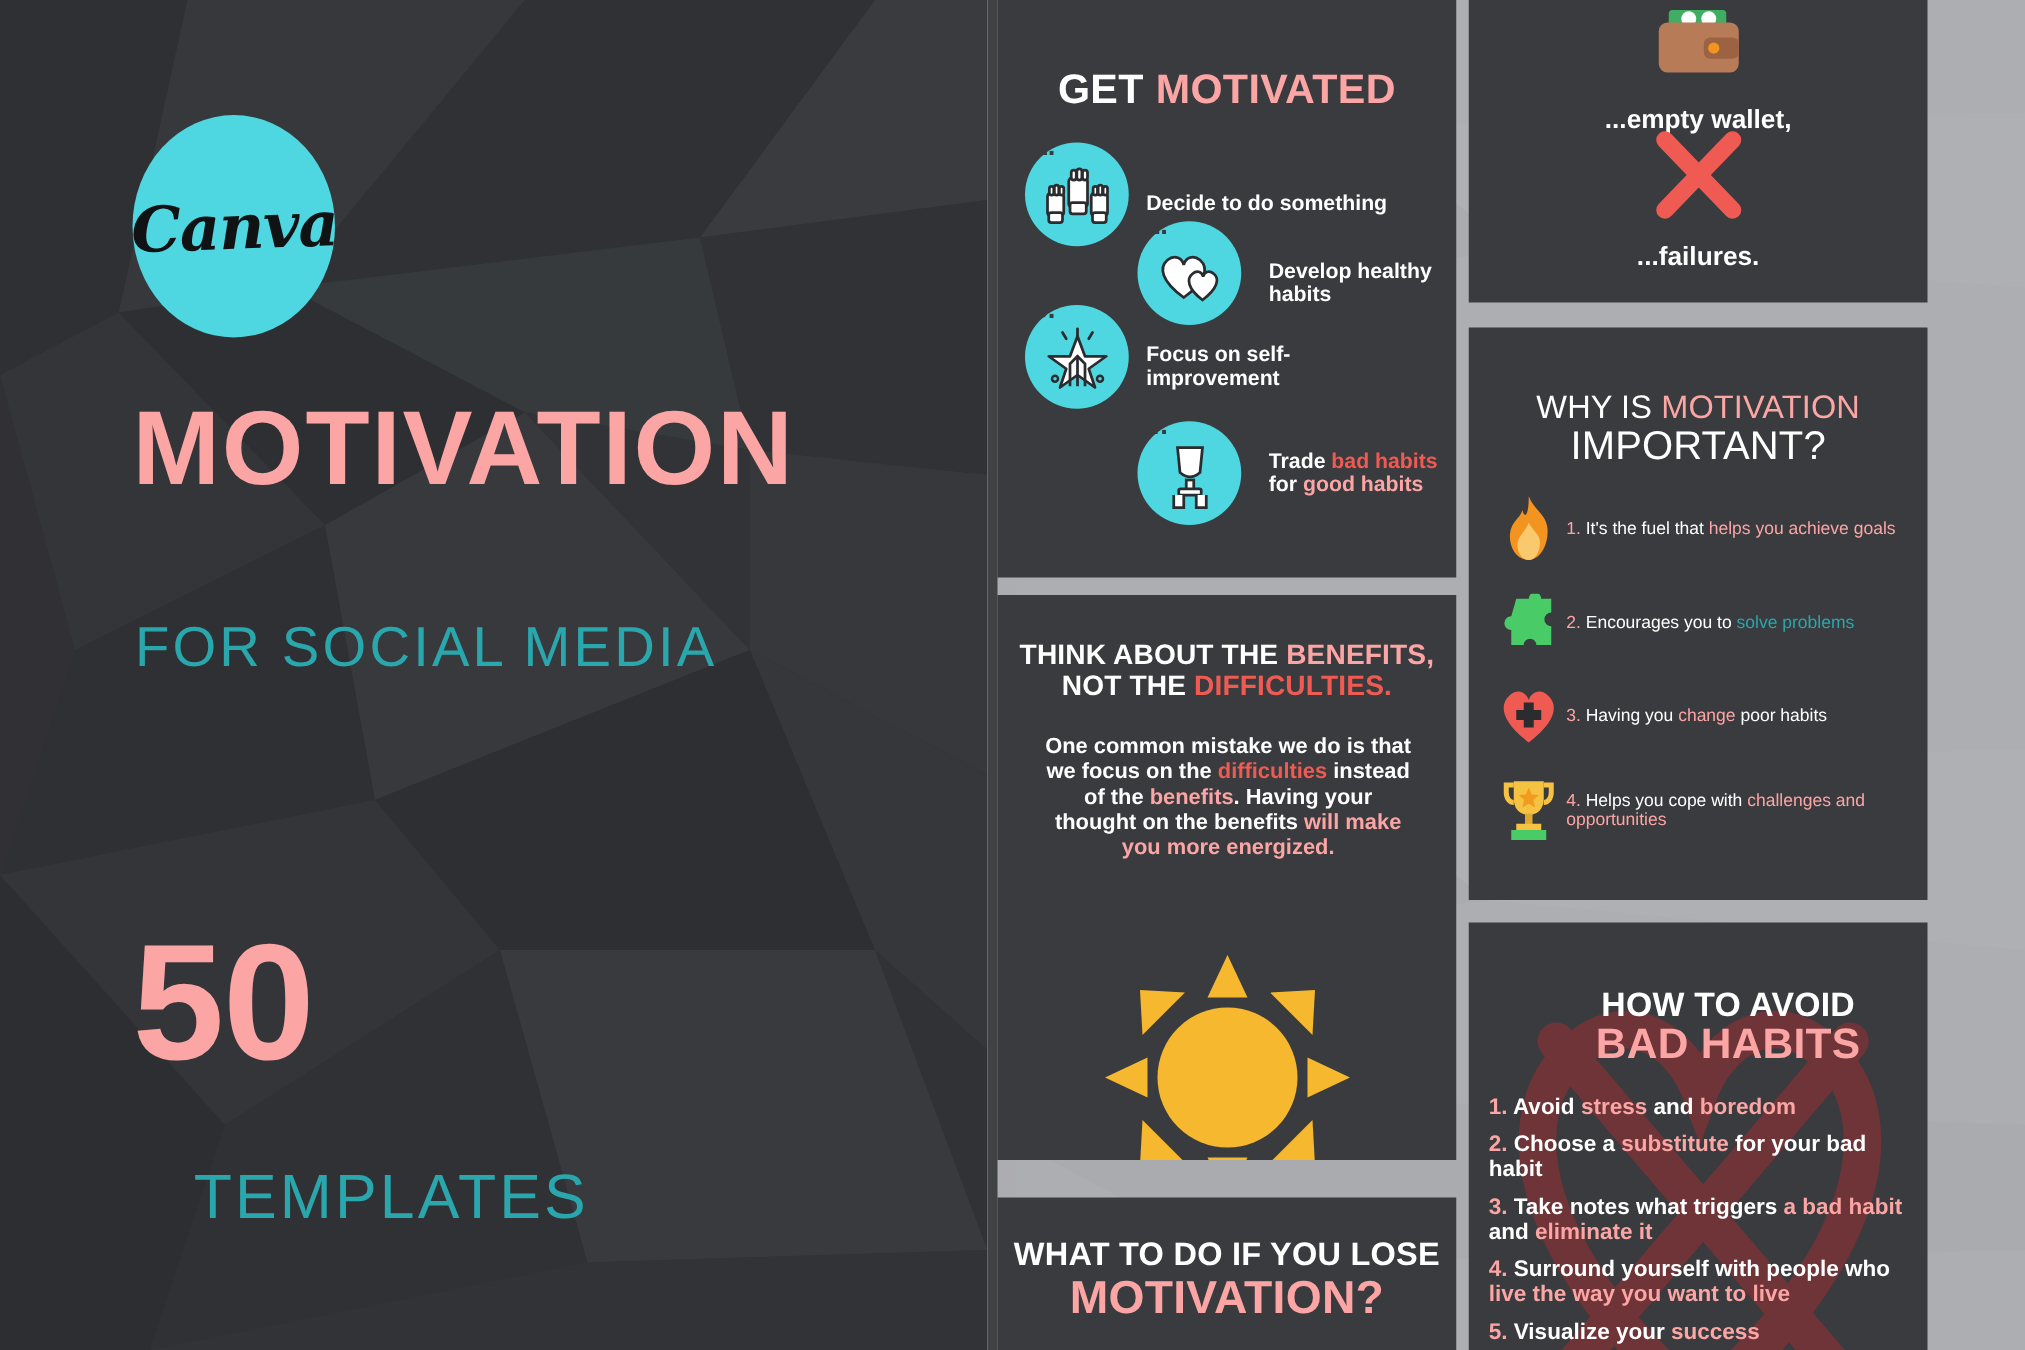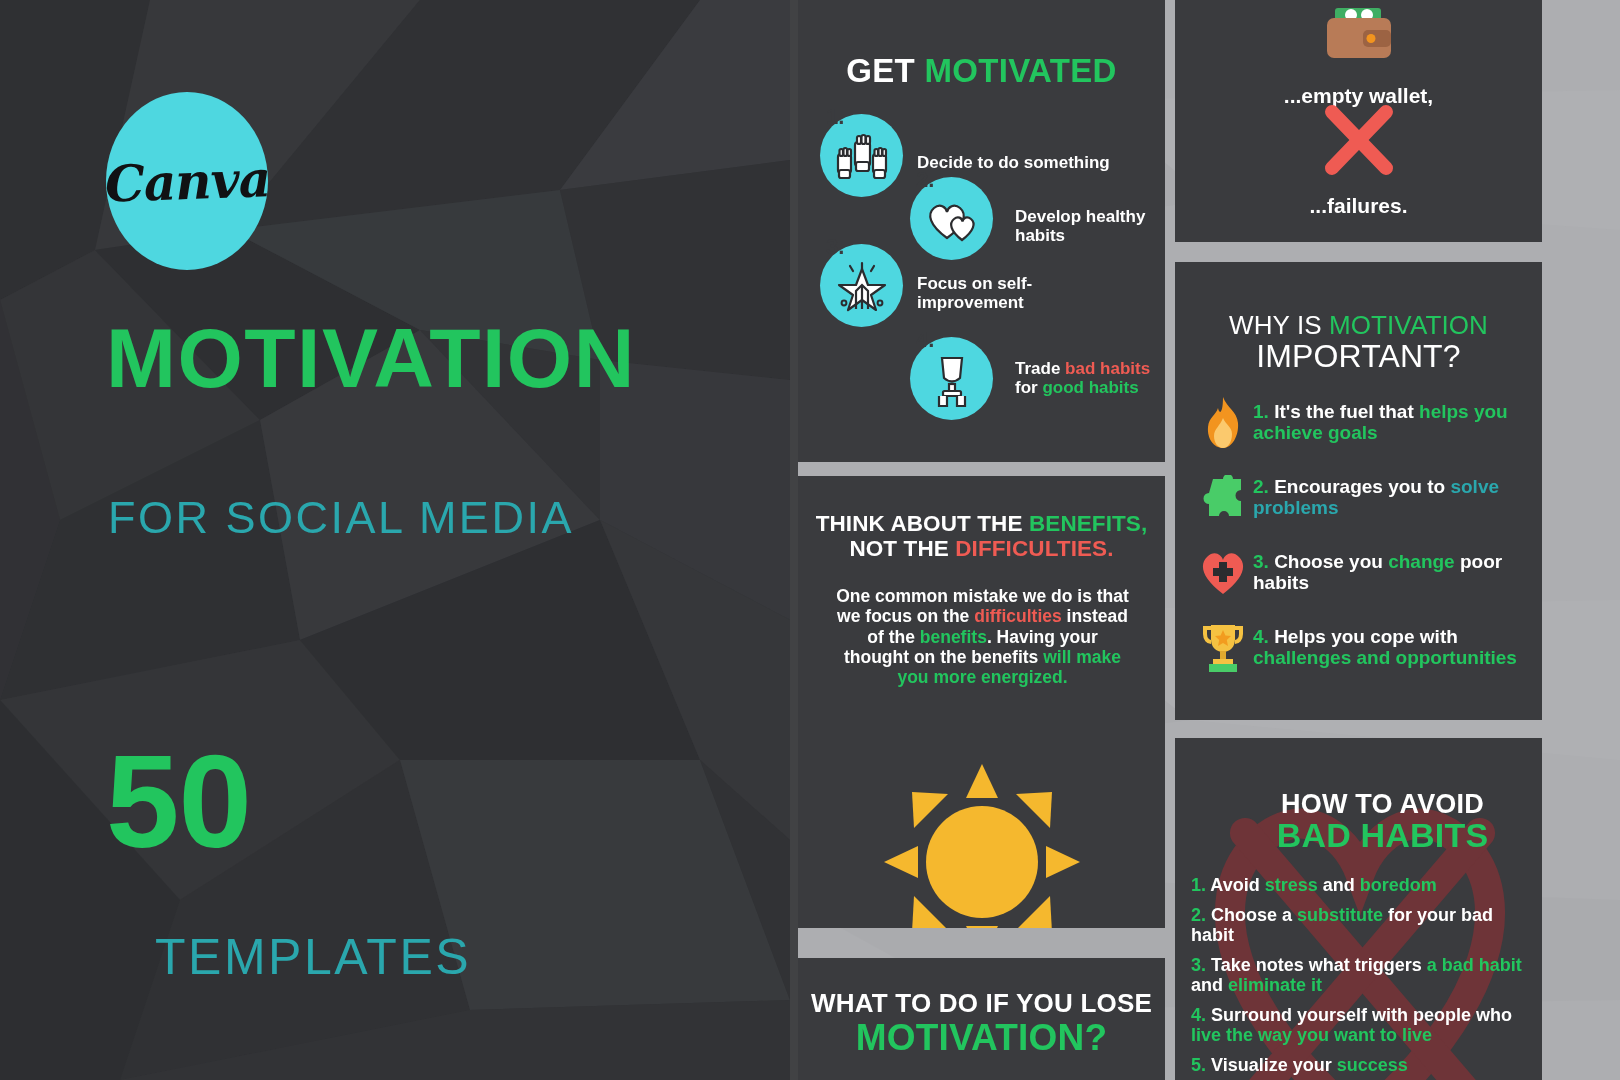--- a/index.html
+++ b/index.html
@@ -91,33 +91,33 @@
   .wl-cap{position:absolute;width:100%;text-align:center;font-size:21px;font-weight:700;}
 
   
   #card-why{left:385px;top:262px;width:367px;height:458px;}
   .why-title{position:absolute;top:50px;left:0;width:100%;text-align:center;
     font-size:26px;font-weight:400;line-height:1.06;letter-spacing:.1px;}
   .why-title .l2{font-size:32px;}
   .why-list{position:absolute;top:134px;left:18px;width:334px;}
   .why-item{display:flex;align-items:center;margin-bottom:21px;min-height:54px;}
   .why-ico{width:60px;flex:0 0 60px;display:flex;align-items:center;justify-content:center;}
-  .why-txt{font-size:19px;font-weight:700;line-height:1.1;}
+  .why-txt{font-size:14px;font-weight:400;line-height:1.1;}
 
   
   #card-avoid{left:385px;top:738px;width:367px;height:400px;}
   .ah-bg{position:absolute;left:20px;top:40px;width:330px;height:360px;opacity:1;}
   .ah-title{position:absolute;top:52px;left:0;width:100%;text-align:center;
     font-size:27px;font-weight:700;line-height:1.04;letter-spacing:.2px;padding-left:24px;}
   .ah-title .l2{font-size:34px;}
   .ah-list{position:absolute;top:138px;left:16px;width:340px;}
   .ah-item{font-size:18px;font-weight:700;line-height:1.08;margin-bottom:11px;}
 
   .w{color:#ffffff;margin-top:16px;}
-  .c{color:#22c55e;}
+  .c{color:#fca5a5;}
   .r{color:#ef5b53;}
   .t{color:#2aa7ad;}
 </style>
 </head>
 <body>
 
 <div class="stage">
 
   <div class="hero">
     <svg class="poly" viewBox="0 0 790 1080" preserveAspectRatio="none">
@@ -330,21 +330,21 @@
           <span class="why-txt"><span class="c">2. </span><span class="w">Encourages you to </span><span class="t">solve problems</span></span>
         </div>
 
         <div class="why-item">
           <span class="why-ico">
             <svg width="48" height="44" viewBox="0 0 48 44">
               <path d="M24 43 C3 27 0 14 8 6 C15 -1 22 3 24 9 C26 3 33 -1 40 6 C48 14 45 27 24 43Z" fill="#ef5b53"></path>
               <path d="M20 11 h8 v6 h6 v8 h-6 v6 h-8 v-6 h-6 v-8 h6 z" fill="#2b2c2f"></path>
             </svg>
           </span>
-          <span class="why-txt"><span class="c">3. </span><span class="w">Choose you </span><span class="c">change</span><span class="w"> poor habits</span></span>
+          <span class="why-txt"><span class="c">3. </span><span class="w">Having you </span><span class="c">change</span><span class="w"> poor habits</span></span>
         </div>
 
         <div class="why-item">
           <span class="why-ico">
             <svg width="46" height="54" viewBox="0 0 46 54">
               <path d="M11 4 h24 v14 c0 8 -5 13 -12 13 s-12 -5 -12 -13 z" fill="#f5c242"></path>
               <path d="M11 7 h-6 v6 c0 5 3 8 6 8" fill="none" stroke="#f5c242" stroke-width="4"></path>
               <path d="M35 7 h6 v6 c0 5 -3 8 -6 8" fill="none" stroke="#f5c242" stroke-width="4"></path>
               <rect x="20" y="30" width="6" height="9" fill="#e0a92e"></rect>
               <rect x="13" y="38" width="20" height="6" fill="#f5c242"></rect>

